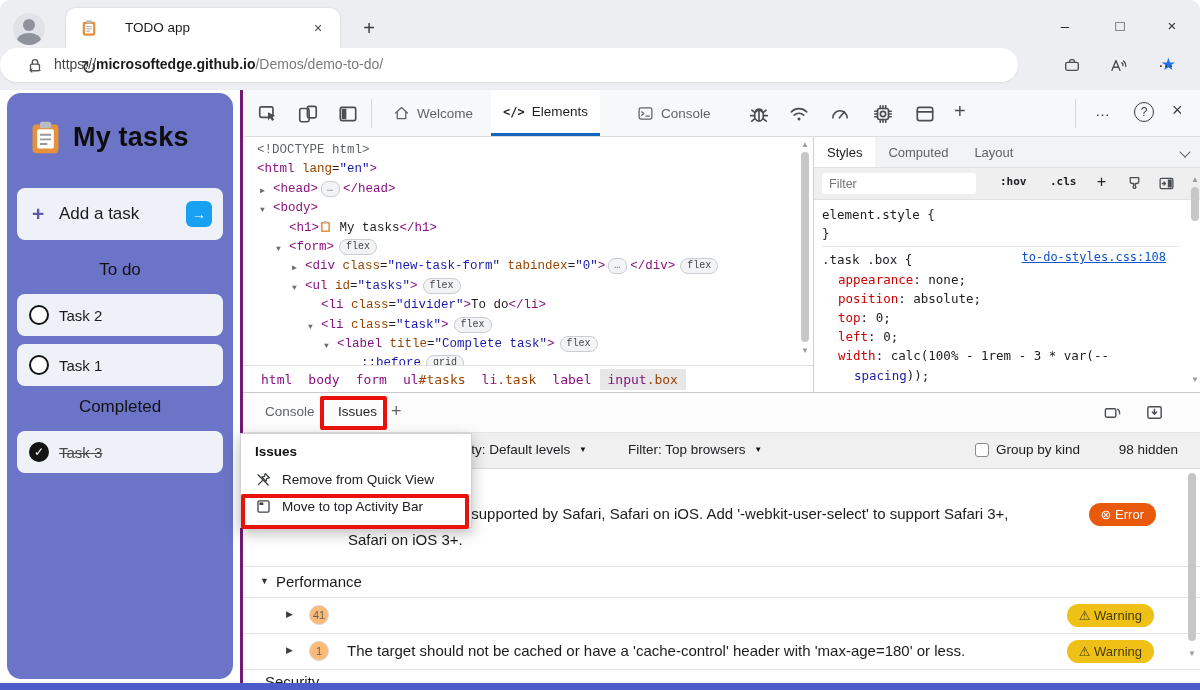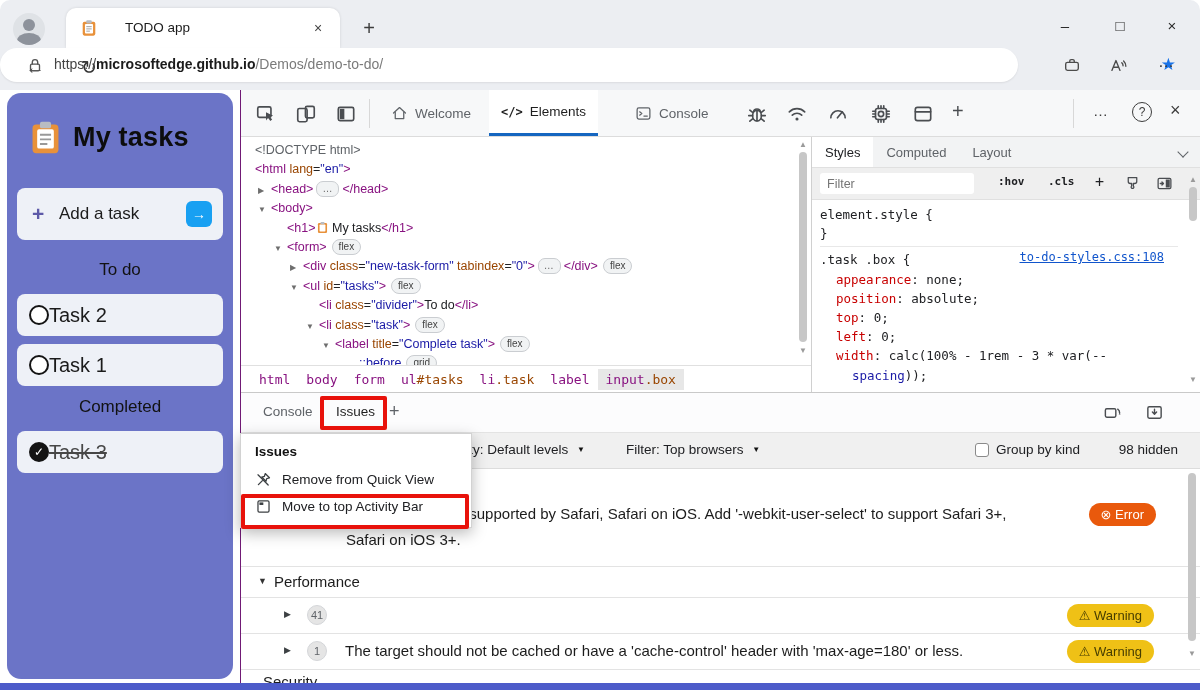--- a/index.html
+++ b/index.html
@@ -35,38 +35,38 @@
   .h1row .bigclip{width:37px;height:37px;}
   .h1row .t{font-size:27px;font-weight:bold;color:#0d0d0d;letter-spacing:.2px;}
   .addcard{position:absolute;left:10px;top:95px;width:206px;height:52px;background:#eef1f7;border-radius:8px;}
   .addcard .plus{position:absolute;left:15px;top:14px;font-size:21px;font-weight:bold;color:#5D5AA8;line-height:24px;}
   .addcard .lbl{position:absolute;left:42px;top:16px;font-size:17px;color:#1c1c1c;}
   .addcard .go{position:absolute;right:11px;top:13px;width:26px;height:26px;background:#18A0F2;border-radius:6px;color:#fff;font-size:14px;font-weight:bold;text-align:center;line-height:26px;}
   .divider{position:absolute;left:0;width:226px;text-align:center;font-size:17px;color:#121212;}
   .taskcard{position:absolute;left:10px;width:206px;height:42px;background:#eef1f7;border-radius:8px;display:flex;align-items:center;}
   .taskcard .circ{width:20px;height:20px;border:2.5px solid #141414;border-radius:50%;margin-left:12px;background:#fff;box-sizing:border-box;}
   .taskcard .circ.done{background:#141414;color:#fff;text-align:center;line-height:16px;font-size:12px;border-color:#141414;}
-  .taskcard .tt{font-size:20px;color:#1b1b1b;}
+  .taskcard .tt{margin-left:10px;font-size:15px;color:#1b1b1b;}
   .taskcard .tt.done{color:#474747;text-decoration:line-through;}
 
   
-  .devtools{left:240px;top:90px;width:960px;height:593px;background:#fff;border-left:1px solid #701a75;box-sizing:border-box;}
+  .devtools{left:240px;top:90px;width:960px;height:593px;background:#fff;border-left:3px solid #701a75;box-sizing:border-box;}
   .dt-toolbar{position:absolute;left:0;top:0;width:100%;height:47px;background:#f7f8f9;border-bottom:1px solid #dcdcdc;box-sizing:border-box;}
   .tbi{position:absolute;top:13px;width:22px;height:22px;color:#4a4d51;}
   .vsep{position:absolute;top:9px;width:1px;height:29px;background:#d8d8d8;}
   .dt-tab{position:absolute;top:0;height:46px;display:flex;align-items:center;gap:7px;font-size:13.5px;color:#5f6368;padding:0 12px;}
   .dt-tab.active{background:#fff;color:#1f1f1f;border-bottom:3px solid #1566c0;box-sizing:border-box;}
   .codeico{font-family:"DejaVu Sans Mono",monospace;font-size:12px;font-weight:bold;}
   .dt-more{position:absolute;top:12px;font-size:15px;color:#3c3c3c;letter-spacing:1px;}
   .dt-help{position:absolute;top:12px;width:20px;height:20px;border:1.4px solid #3c3c3c;border-radius:50%;color:#3c3c3c;font-size:12px;text-align:center;line-height:19px;box-sizing:border-box;}
   .dt-close{position:absolute;top:10px;font-size:18px;color:#3c3c3c;}
 
   
   .dom-pane{position:absolute;left:0;top:47px;width:570px;height:255px;}
-  .dom-tree{position:absolute;left:0;top:0;width:556px;height:228px;overflow:hidden;font-family:Liberation Sans, sans-serif;font-size:12.5px;line-height:19.4px;padding-top:4px;box-sizing:border-box;}
+  .dom-tree{position:absolute;left:0;top:0;width:556px;height:228px;overflow:hidden;font-family:Liberation Mono, monospace;font-size:12.5px;line-height:19.4px;padding-top:4px;box-sizing:border-box;}
   .dline{position:relative;white-space:nowrap;}
   .arr{position:absolute;font-size:8px;color:#6e6e6e;top:1px;}
   .tk-tag{color:#881280;} .tk-attr{color:#994500;} .tk-val{color:#1a1aa6;}
   .tk-txt{color:#202124;} .tk-pl{color:#202124;} .tk-doc{color:#5f6368;} .tk-pse{color:#1a1aa6;}
   .badge{display:inline-block;background:#f1f3f4;border:1px solid #cacdd1;border-radius:8px;font-size:10px;color:#444;padding:0 6px;margin-left:5px;vertical-align:1px;line-height:14px;}
   .badge.ell{border-radius:7px;padding:0 5px;margin:0 3px;color:#666;letter-spacing:1px;}
   .miniclip{display:inline-block;width:13px;height:13px;vertical-align:-2px;}
   .sbar{position:absolute;width:12px;}
   .sb-a{position:absolute;left:0;width:12px;text-align:center;font-size:8px;color:#9a9a9a;}
   .sb-t{position:absolute;left:2px;width:8px;background:#c7c7c7;border-radius:4px;}
@@ -109,21 +109,21 @@
   .err-l1{position:absolute;left:105px;top:36px;font-size:15px;color:#1c1c1c;white-space:nowrap;}
   .err-l2{position:absolute;left:105px;top:62px;font-size:15px;color:#1c1c1c;}
   .pill{border-radius:13px;font-size:13px;padding:4px 12px;white-space:nowrap;}
   .pill.err{position:absolute;right:44px;top:34px;background:#E9590C;color:#fff;}
   .pill.warn{position:absolute;right:46px;background:#EFC116;color:#463D00;top:6px;}
   .sec-head{position:relative;height:31px;border-bottom:1px solid #e3e3e3;box-sizing:border-box;}
   .sec-head .tri{position:absolute;left:17px;top:9px;font-size:9px;color:#333;}
   .sec-head .st{position:absolute;left:33px;top:6px;font-size:15px;color:#1c1c1c;}
   .row-warn{position:relative;height:36px;border-bottom:1px solid #e3e3e3;box-sizing:border-box;}
   .row-warn .tri{position:absolute;left:43px;top:11px;font-size:9px;color:#3c4043;}
-  .row-warn .cnt{position:absolute;left:66px;top:7px;min-width:20px;height:20px;border:1px solid #d4d6d9;background:#e5e5e5;border-radius:10px;font-size:11px;color:#5f6368;text-align:center;line-height:19px;padding:0 3px;box-sizing:border-box;}
+  .row-warn .cnt{position:absolute;left:66px;top:7px;min-width:20px;height:20px;border:1px solid #d4d6d9;background:#fdba74;border-radius:10px;font-size:11px;color:#5f6368;text-align:center;line-height:19px;padding:0 3px;box-sizing:border-box;}
   .row-warn .wt{position:absolute;left:104px;top:8px;font-size:15px;color:#1c1c1c;white-space:nowrap;}
   .row-part{position:relative;height:13px;overflow:hidden;}
   .row-part .st{position:absolute;left:22px;top:3px;font-size:15px;color:#1c1c1c;}
 
   
   .cmenu{left:240px;top:433px;width:230px;background:#fff;border:1px solid #d2d2d2;box-shadow:0 5px 14px rgba(0,0,0,.28);z-index:50;padding-bottom:7px;}
   .cm-h{font-size:13.5px;font-weight:bold;color:#111;padding:10px 14px 7px;}
   .cm-i{display:flex;align-items:center;gap:10px;height:27px;padding-left:14px;font-size:13.5px;color:#202124;}
   .cm-i .mi{width:17px;height:17px;color:#3c4043;}
   .ann{border:4px solid #E8120B;border-radius:2px;z-index:60;box-sizing:border-box;}

